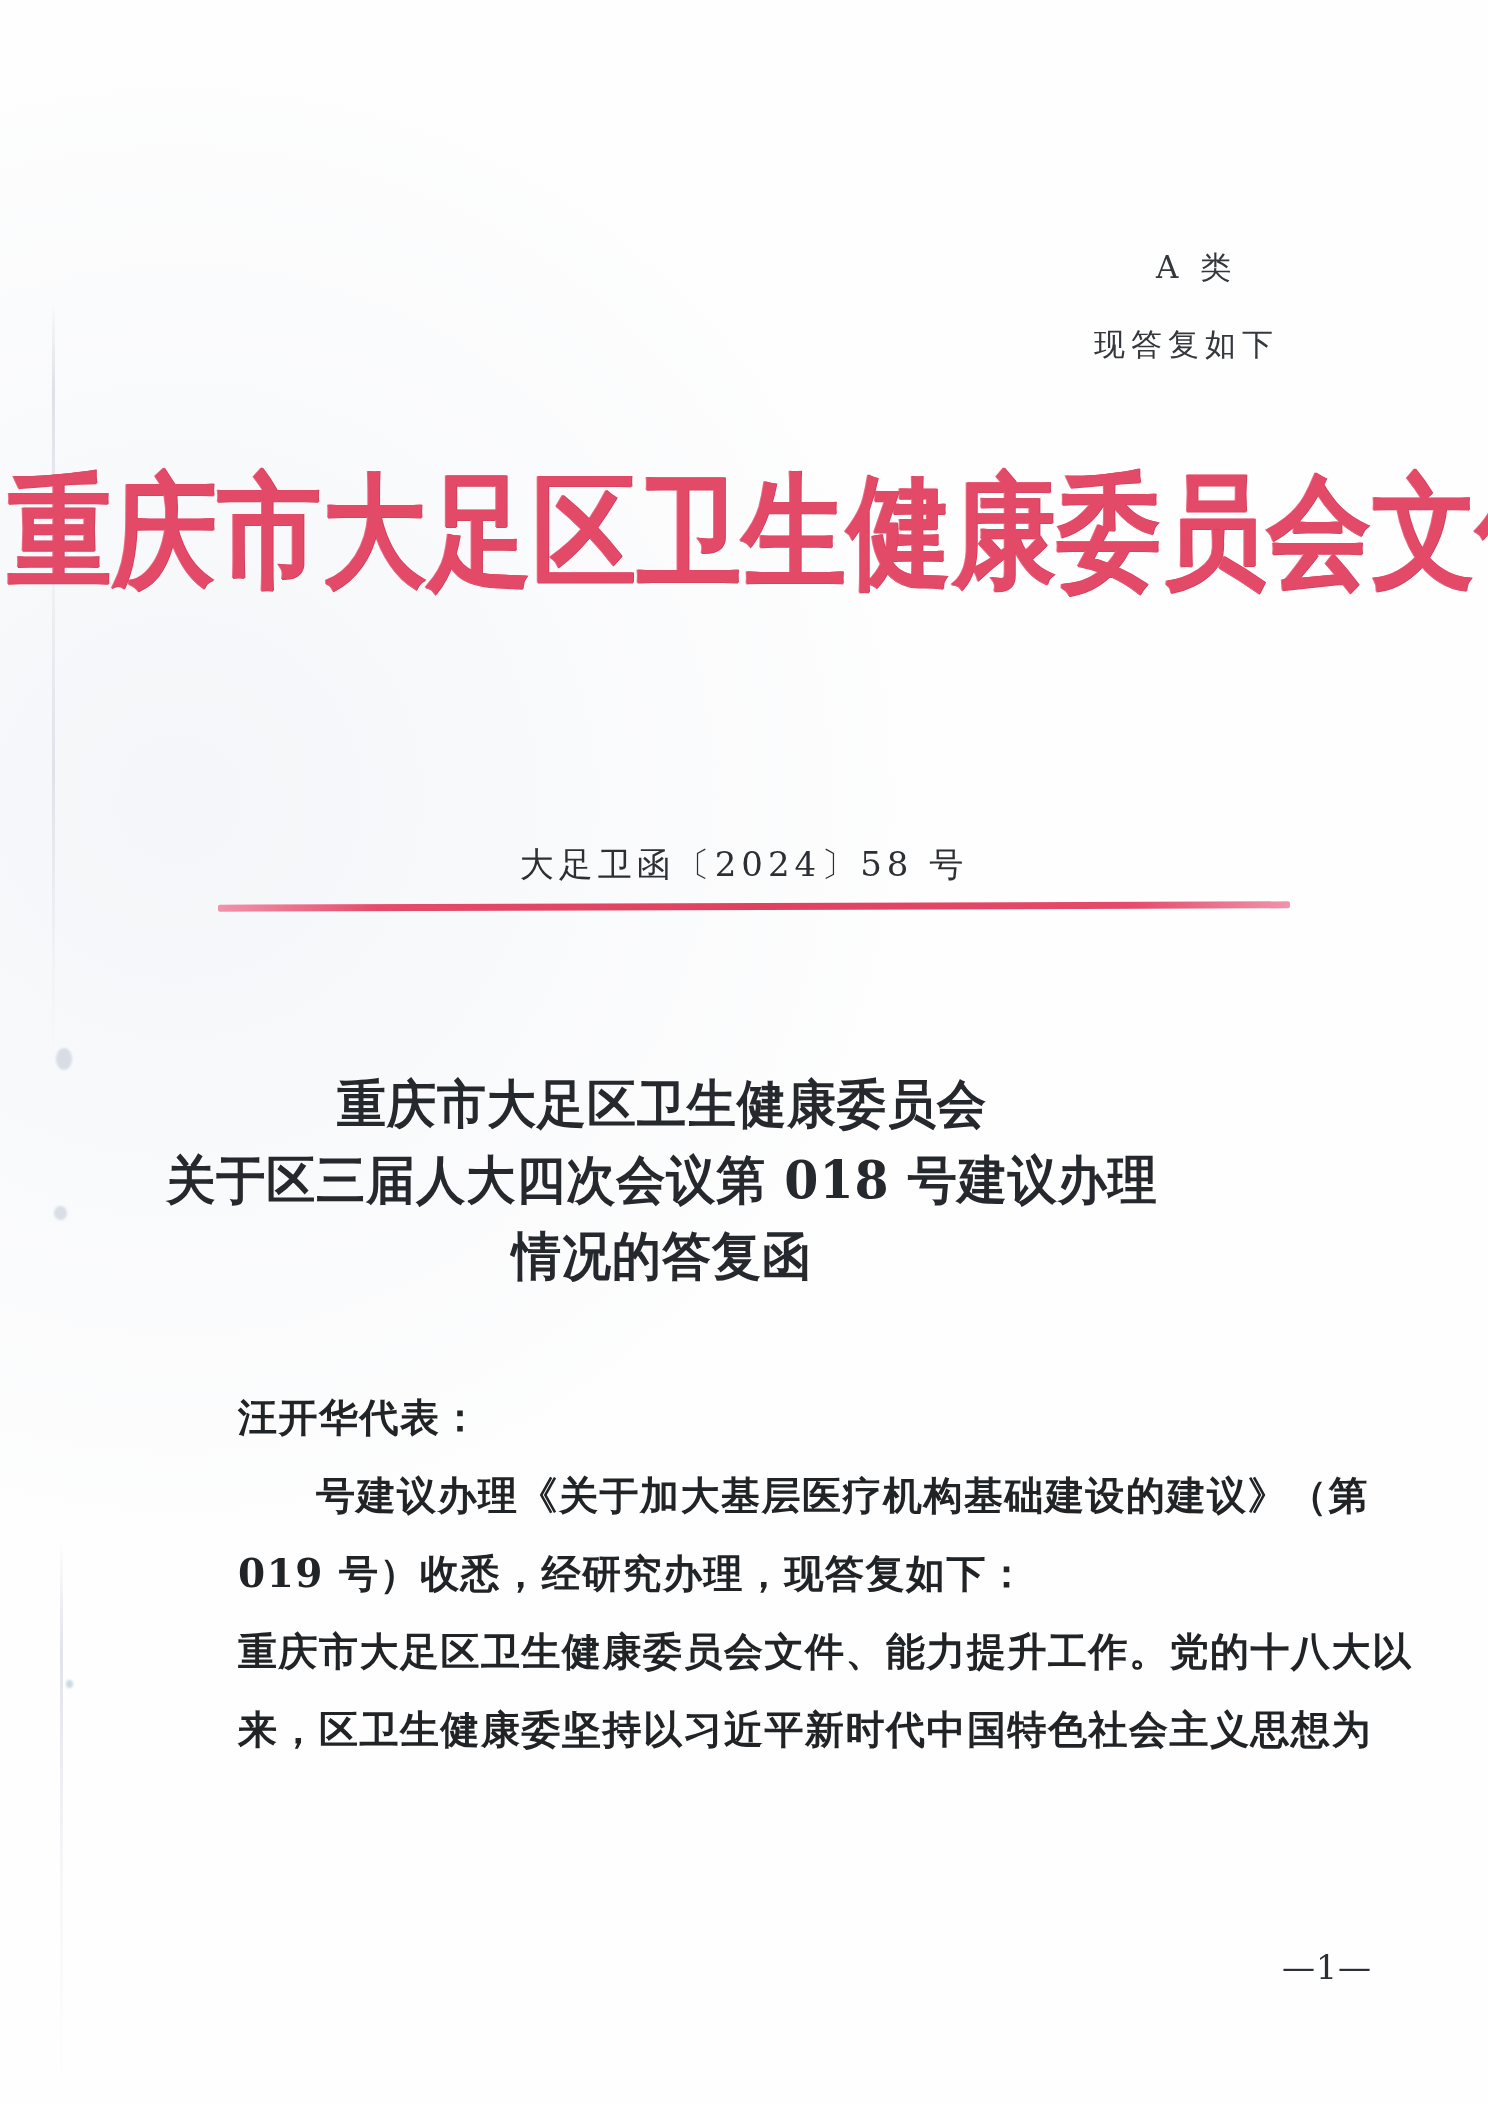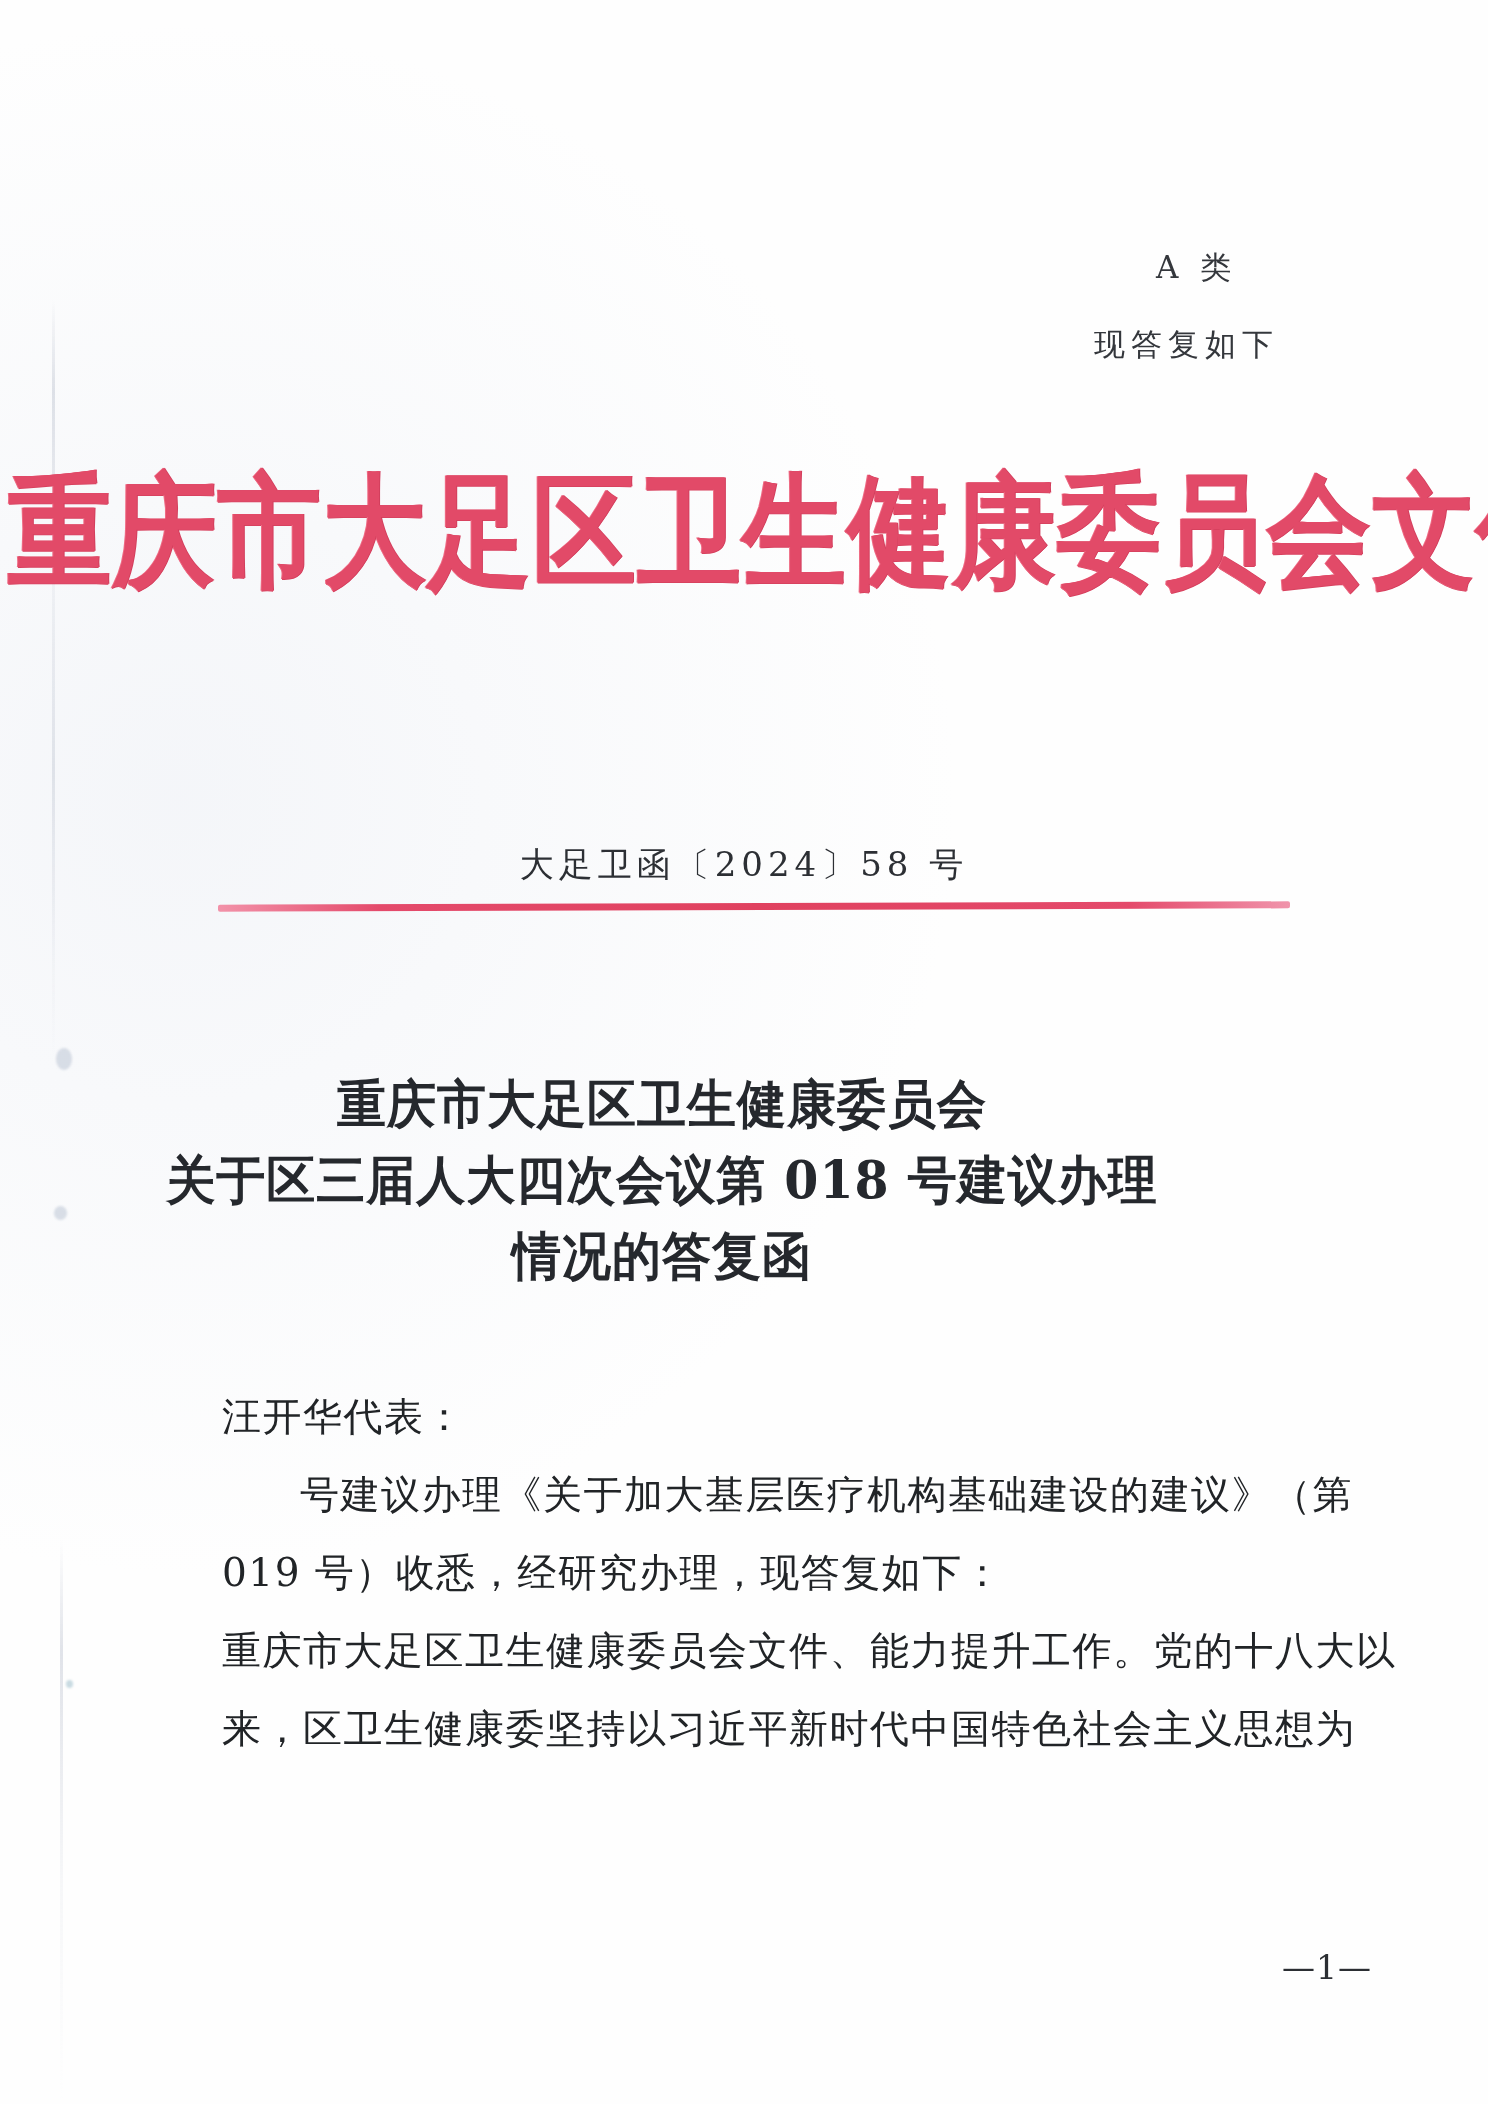--- a/index.html
+++ b/index.html
@@ -140,24 +140,25 @@
     font-size:49px;
     line-height:76px;
     letter-spacing:1px;
     white-space:nowrap;
     transform:scaleY(1.06);
   }
 
   
   .body-block{
     position:absolute;
-    left:222px; top:1378px;
+    left:238px; top:1378px;
     width:1068px;
     color:#212427;
     font-family:"DejaVu Serif", serif;
+    font-weight:bold;
   }
   .body-line{
     font-size:39px;
     line-height:78px;
     letter-spacing:1.5px;
     white-space:nowrap;
   }
   .body-line.indent{ padding-left:78px; }
 
   

